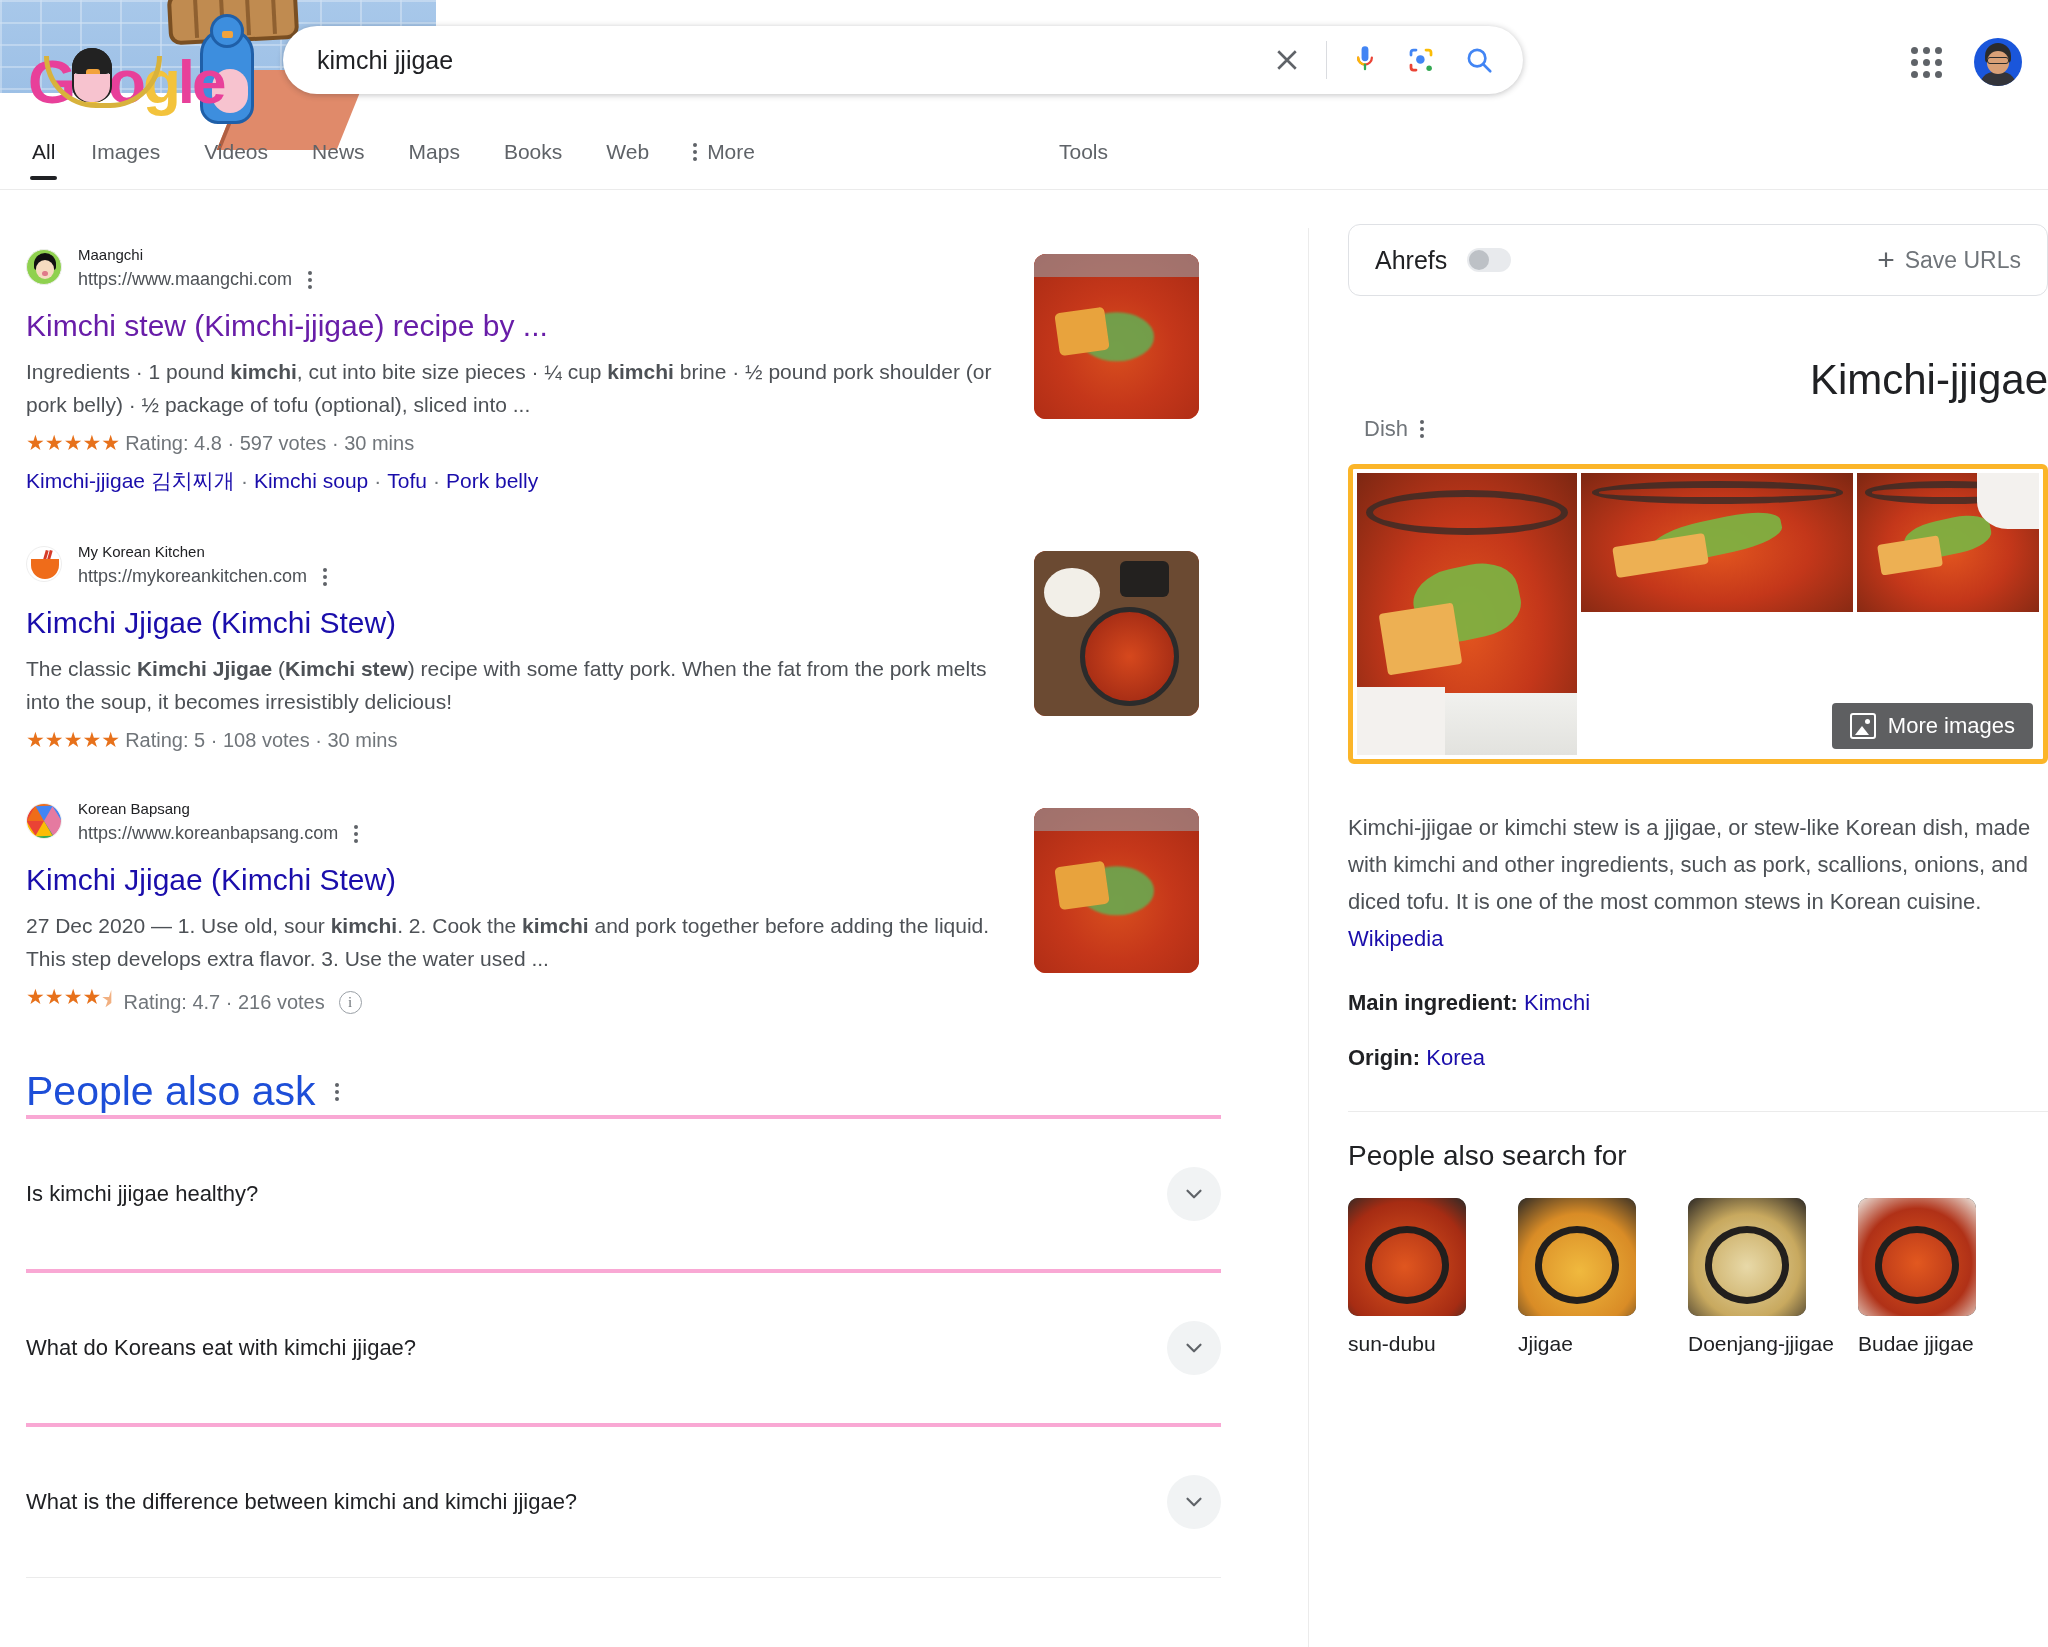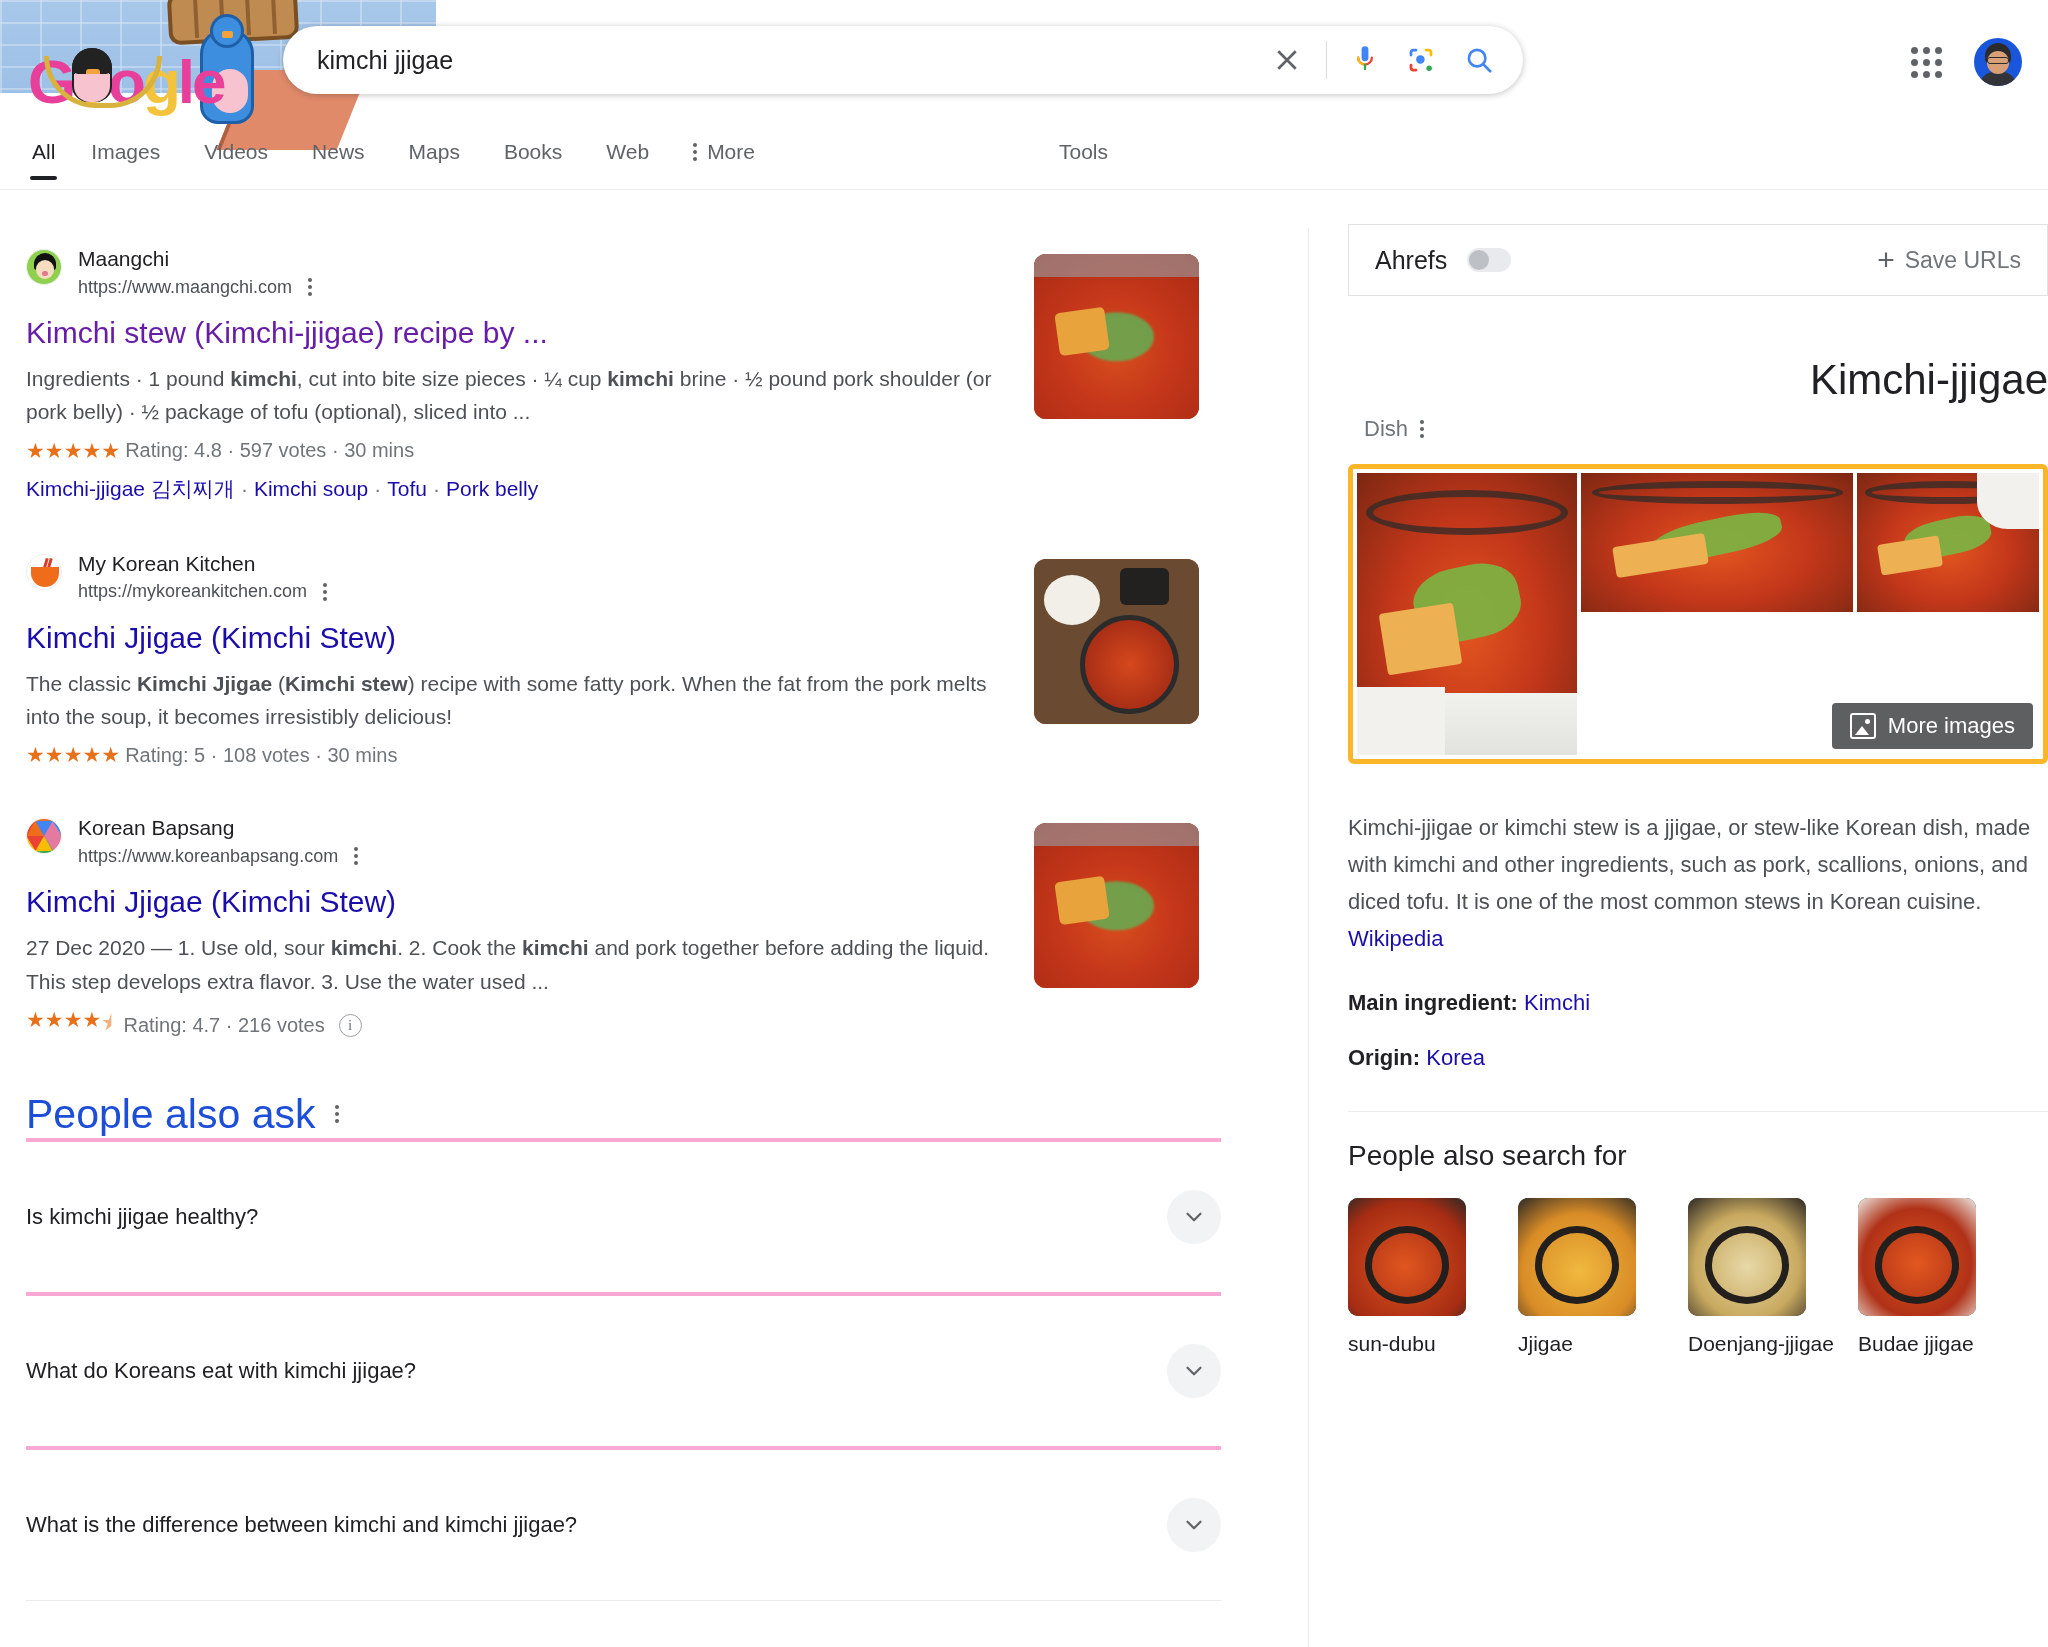--- a/index.html
+++ b/index.html
@@ -119,21 +119,21 @@
   .fav-maangchi .m-hair{position:absolute;left:7px;top:3px;width:22px;height:17px;background:#111;border-radius:11px 11px 3px 3px;}
   .fav-maangchi .m-face{position:absolute;left:9px;top:10px;width:18px;height:19px;background:#f6dcc0;border-radius:9px;}
   .fav-maangchi .m-mouth{position:absolute;left:15px;top:21px;width:6px;height:5px;background:#e07a8a;border-radius:3px;}
   .fav-mkk { background:#fff; }
   .fav-mkk .k-bowl{position:absolute;left:4px;top:12px;width:28px;height:20px;background:#ef6c1a;border-radius:0 0 14px 14px;}
   .fav-mkk .k-stick{position:absolute;left:16px;top:3px;width:2.5px;height:20px;background:#d63c28;transform:rotate(16deg);}
   .fav-mkk .k-stick2{position:absolute;left:20px;top:3px;width:2.5px;height:20px;background:#d63c28;transform:rotate(16deg);}
   .fav-kb { background:#fff; }
   .fav-kb i { position:absolute; left:17px; top:17px; width:17px; height:17px;
      transform-origin:0 0; }
-  .res-site { font-size:21px; color:#202124; line-height:1.25; }
+  .res-site { font-size:15px; color:#202124; line-height:1.25; }
   .res-url-row { display:flex; align-items:center; gap:12px; margin-top:2px;}
   .res-url { font-size:18px; color:#4d5156; }
   .kebab-h { display:inline-flex; flex-direction:column; gap:3px; cursor:pointer; padding:4px;}
   .kebab-h i { width:4px; height:4px; border-radius:50%; background:#5f6368; display:block;}
   .res-title { font-size:30px; line-height:1.3; margin-top:13px; color:#1a0dab; cursor:pointer;}
   .res-title.visited { color:#681da8; }
   .res-snippet { font-size:21px; line-height:1.58; color:#4d5156; margin-top:10px; max-width:1000px;}
   .res-snippet b { color:#4d5156; font-weight:700; }
   .rating-row { display:flex; align-items:center; font-size:20px; color:#70757a; margin-top:10px; gap:0;}
   .stars { color:#e7711b; font-size:21px; letter-spacing:0px; margin-right:3px; display:inline-flex;}
@@ -171,21 +171,21 @@
   .paa-row { border-top:4px solid #f9a8d4; display:flex; align-items:center;
      justify-content:space-between; padding:48px 0; cursor:pointer; }
   .paa-row:last-child { border-bottom:1px solid #ebebeb; }
   .paa-q { font-size:22px; color:#202124; }
   .chev { width:54px; height:54px; border-radius:50%; background:#f1f3f4;
      display:flex; align-items:center; justify-content:center; }
   .chev svg { display:block; }
 
   
   .ahrefs {
-    border:1px solid #dfe1e5; border-radius:0; height:72px;
+    border:1px solid #dfe1e5; border-radius:12px; height:72px;
     display:flex; align-items:center; padding:0 26px; justify-content:space-between;
     margin-bottom:60px;
   }
   .ah-left { display:flex; align-items:center; gap:20px; }
   .ah-name { font-size:25px; color:#202124; }
   .toggle { width:44px; height:24px; border-radius:12px; background:#e8eaed; position:relative;
      cursor:pointer;}
   .toggle i { position:absolute; left:2px; top:2px; width:20px; height:20px; border-radius:50%;
      background:#bdc1c6; display:block;}
   .ah-save { display:flex; align-items:center; gap:10px; color:#70757a; font-size:23px; cursor:pointer;}

